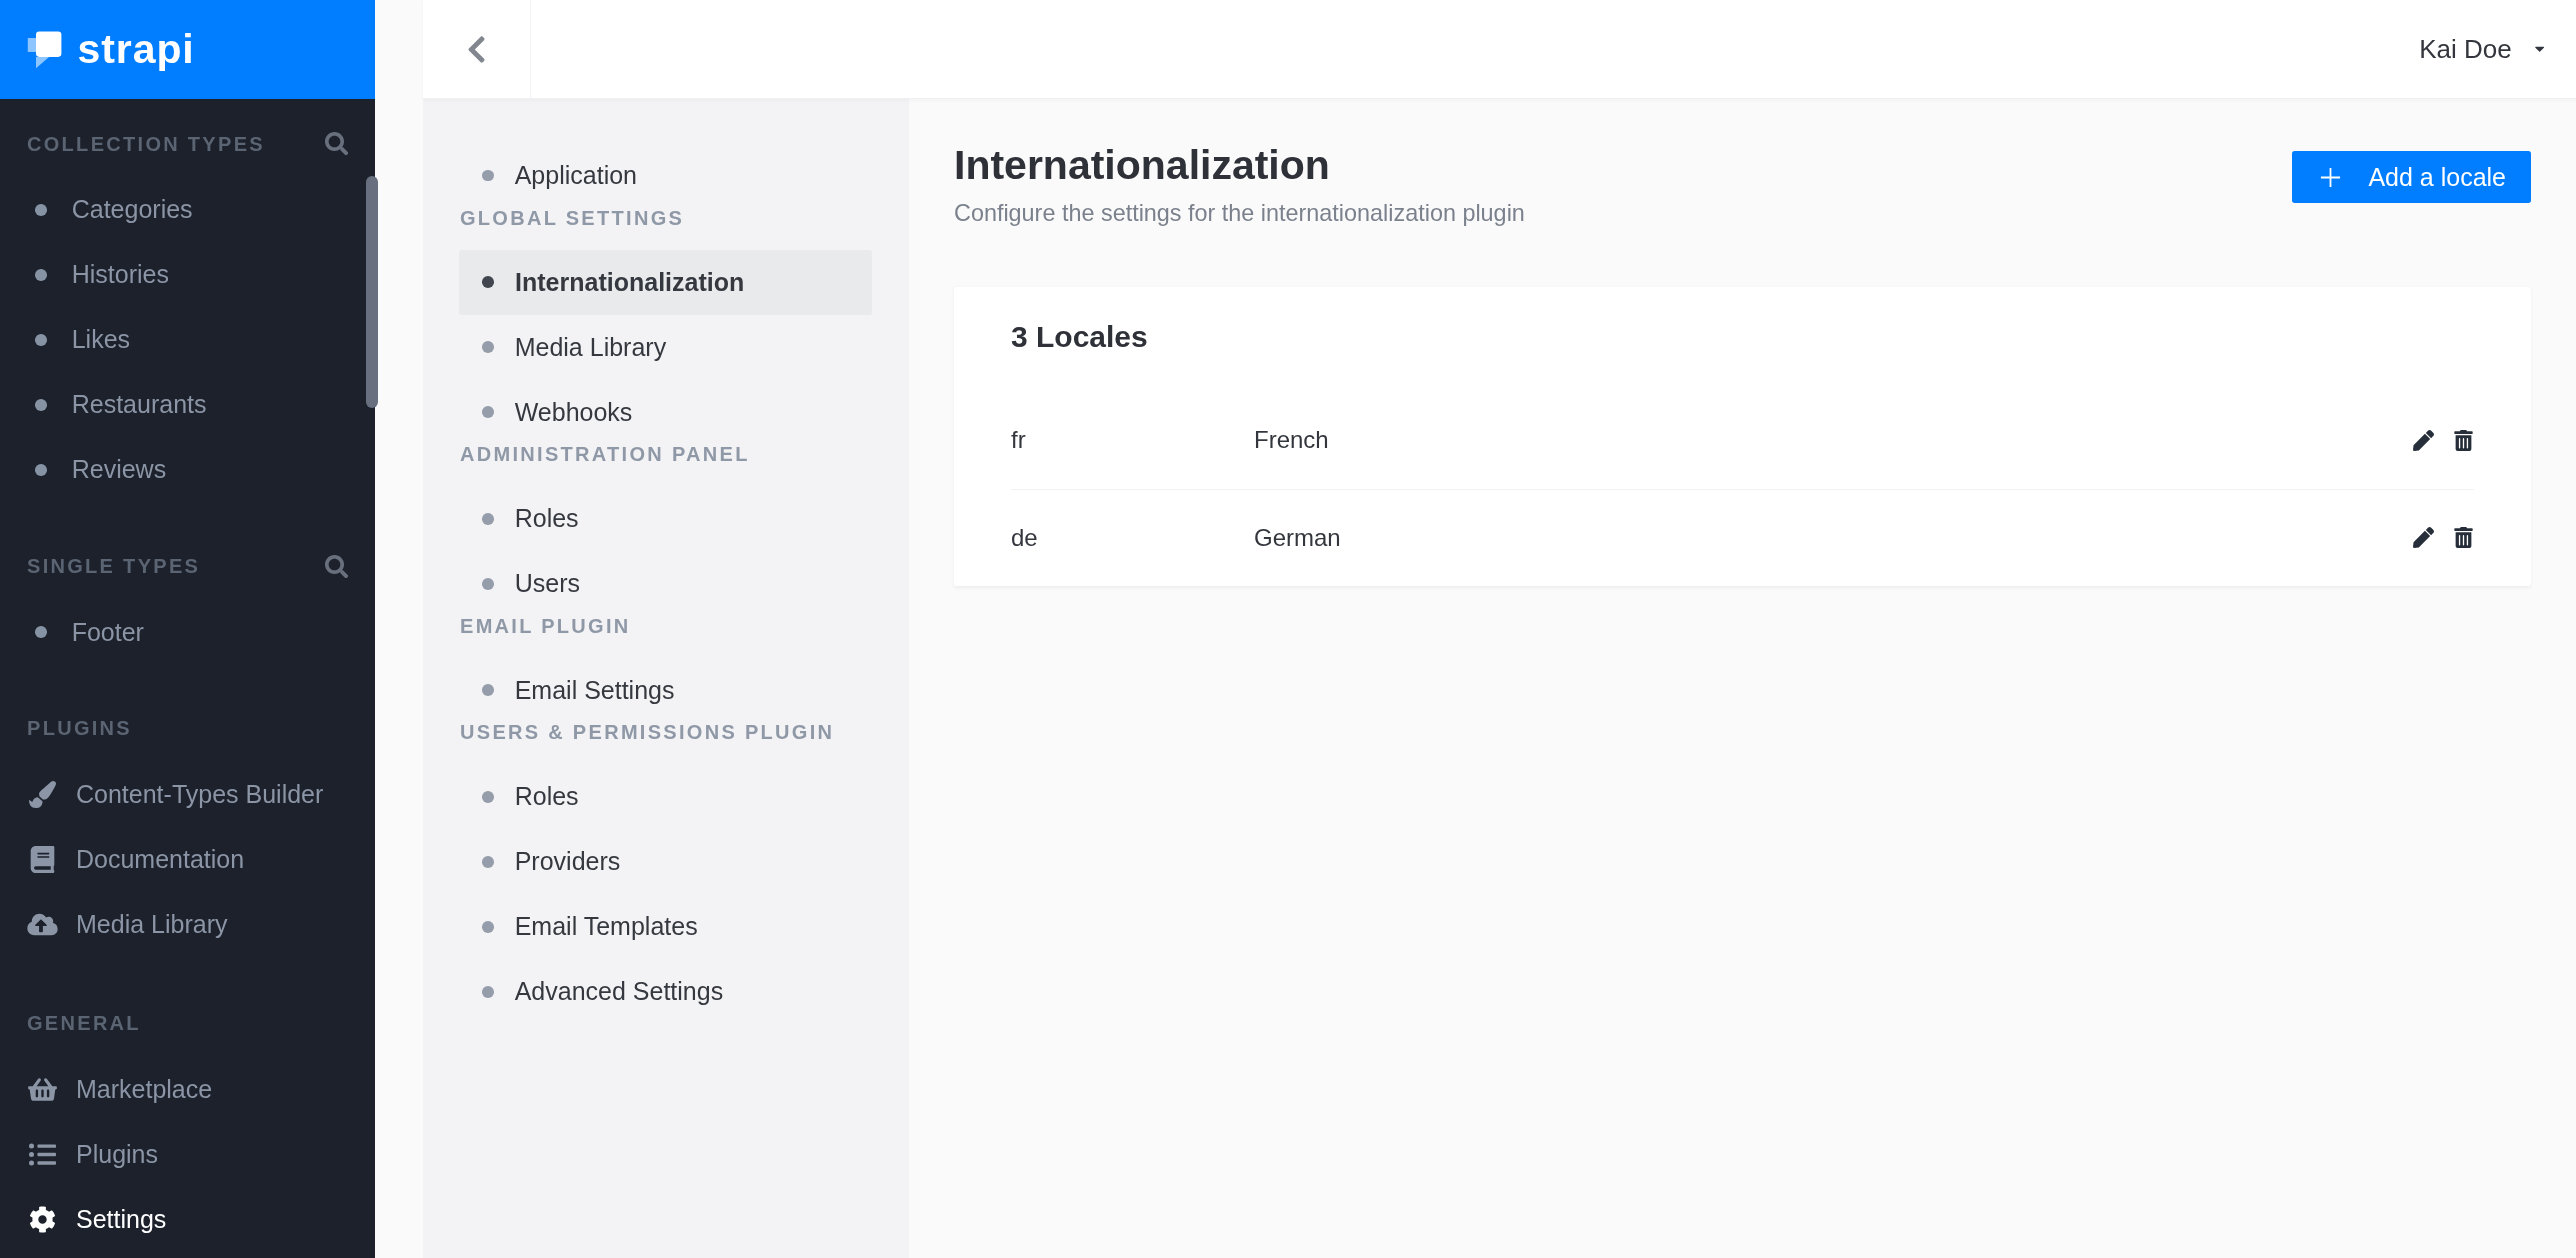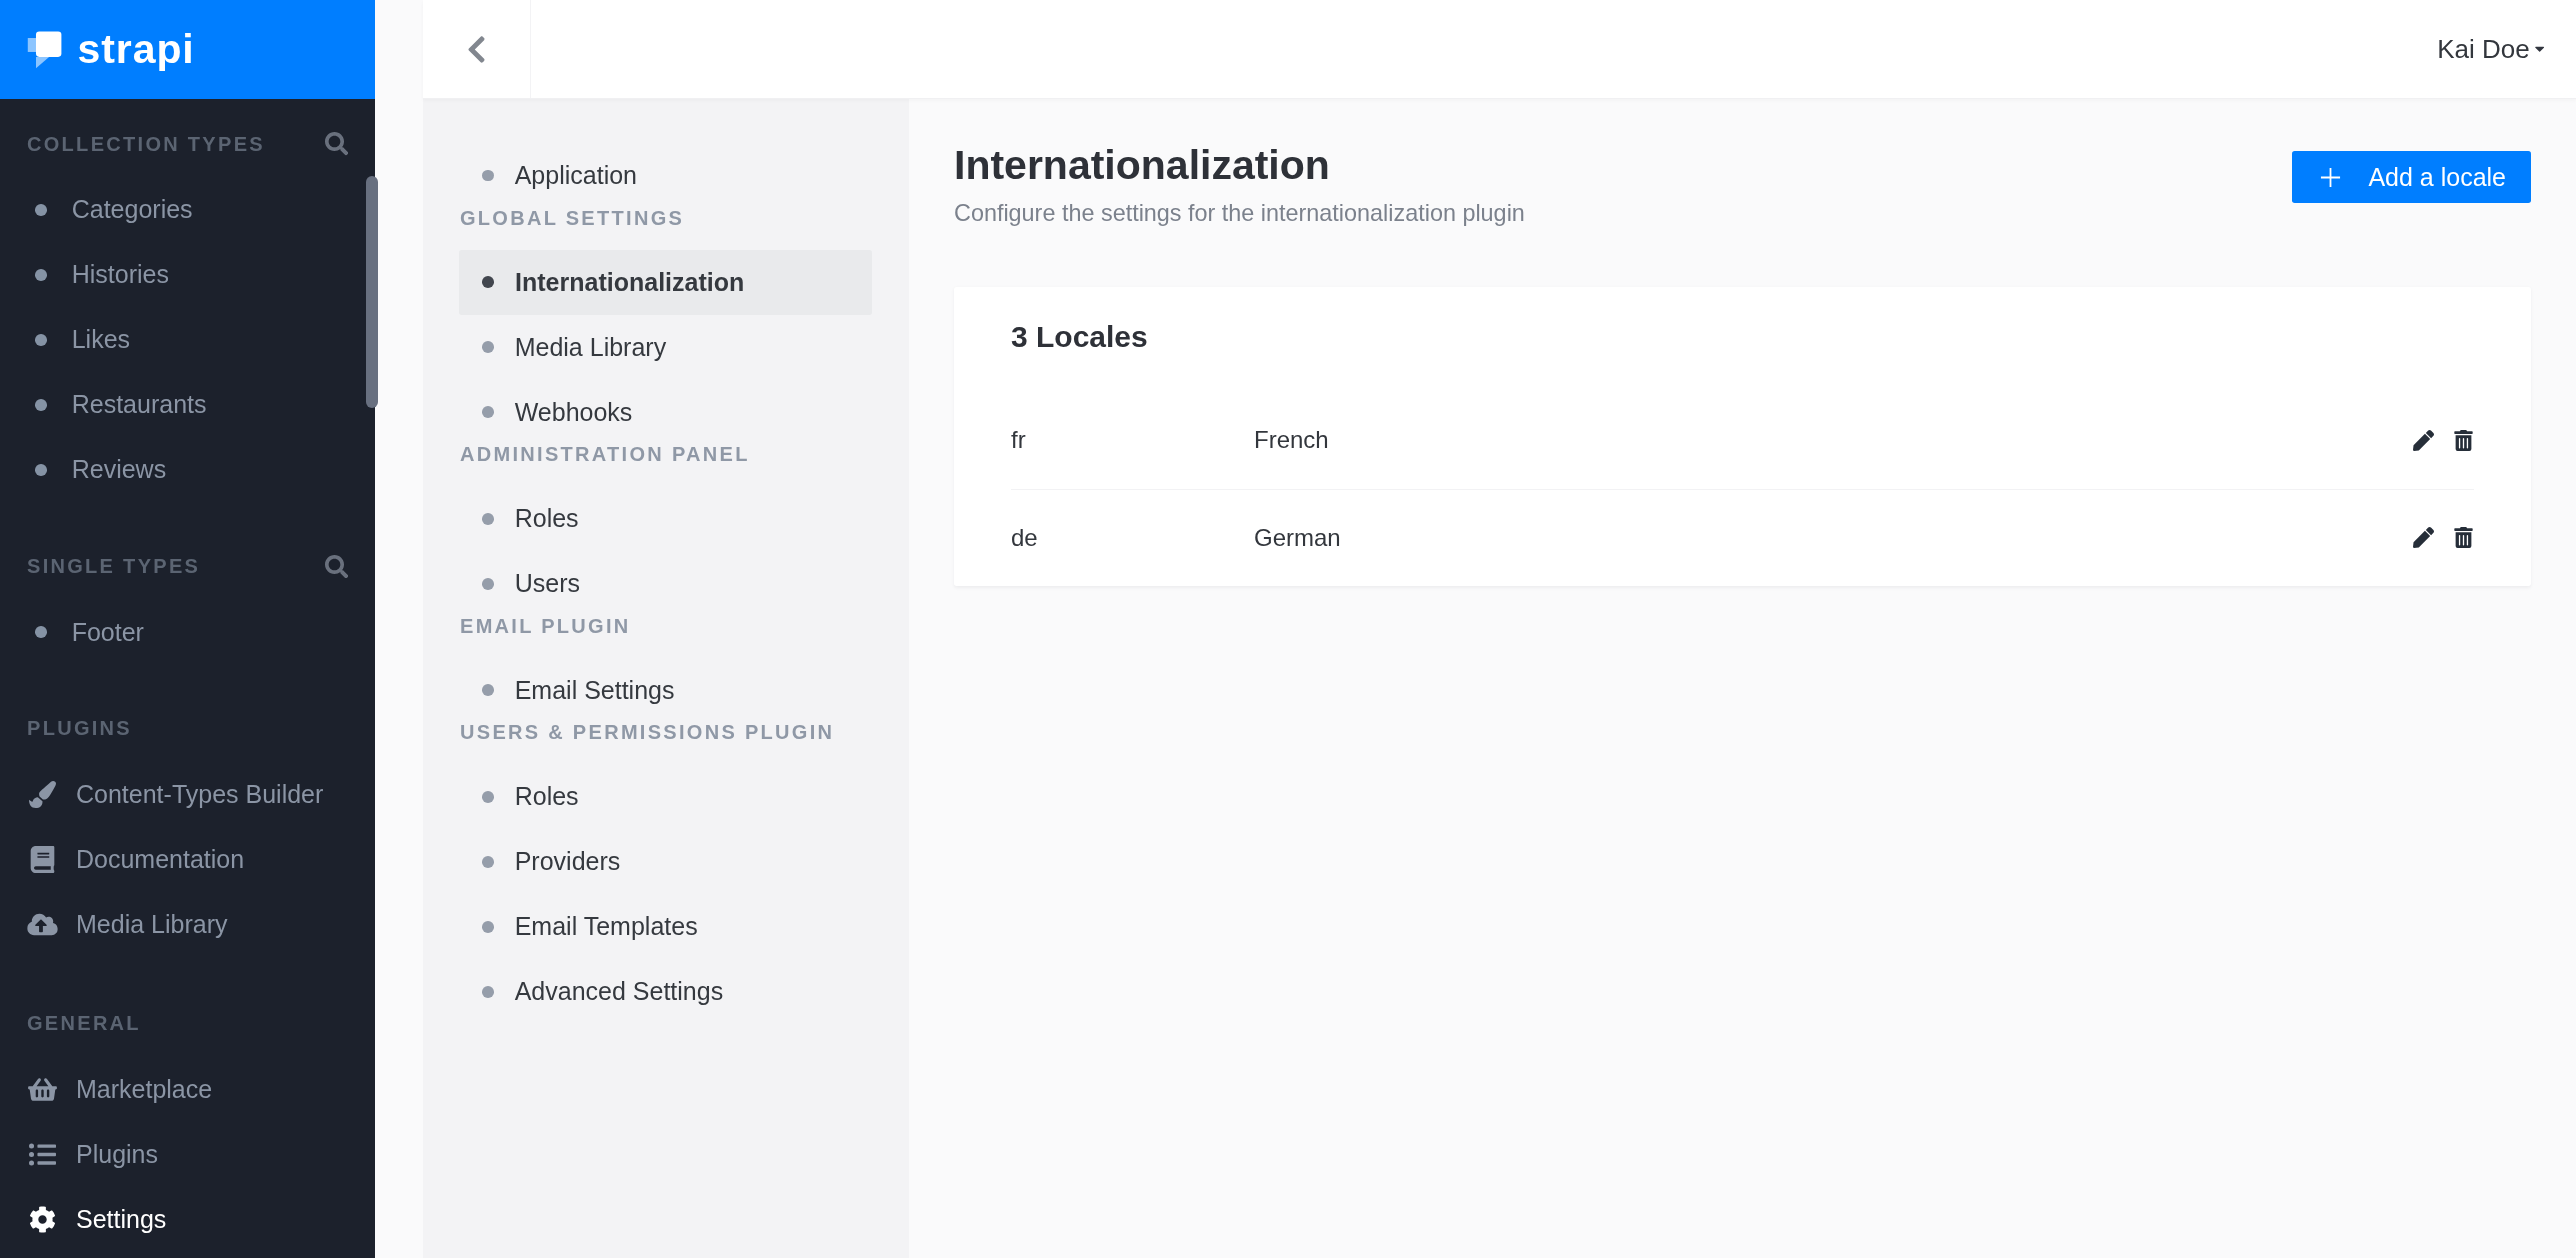--- a/index.html
+++ b/index.html
@@ -39,21 +39,21 @@
   .side-item .s-icon svg{width:27px;height:27px}
   .side-item.active{color:#fff}
   .side-item.active .s-icon{color:#fff}
   .scroll-thumb{position:absolute;left:366px;top:176px;width:11.7px;height:232px;border-radius:6.3px;background:#687080;cursor:pointer}
 
   
   .topbar{position:absolute;left:423px;top:0;right:0;height:99px;background:#fff;
     border-bottom:0.9px solid #f0f0f2;box-shadow:0 1.8px 3.6px rgba(40,42,49,.04);z-index:2;display:flex;align-items:center}
   .back-btn{width:108px;height:100%;border-right:0.9px solid #f3f3f5;display:flex;align-items:center;justify-content:center;color:#82878f;cursor:pointer}
   .back-btn svg{width:21px;height:31px}
-  .user-menu{margin-left:auto;display:flex;align-items:center;gap:2px;padding-right:29px;font-size:26px;color:var(--text-dark);cursor:pointer}
+  .user-menu{margin-left:auto;display:flex;align-items:center;gap:20px;padding-right:29px;font-size:26px;color:var(--text-dark);cursor:pointer}
   .user-menu .caret{width:15.3px;height:15.3px;color:#32363f}
 
   
   .settings-menu{position:absolute;left:423px;top:99px;width:486px;bottom:0;background:var(--submenu-bg);padding-top:44px;z-index:1}
   .menu-item{height:65px;display:flex;align-items:center;font-size:25px;color:#35393f;cursor:pointer;padding-left:59px}
   .menu-item .dot{width:11.7px;height:11.7px;border-radius:50%;background:#959daa;margin-right:21px;flex:none}
   .menu-item.selected{background:var(--submenu-selected);border-radius:2.7px;margin:0 37px 0 36px;padding-left:23.4px;font-weight:700}
   .menu-item.selected .dot{background:#42464e}
   .menu-group{}
   .menu-heading{height:20px;margin-bottom:21.6px;padding-left:37px;display:flex;align-items:center;

